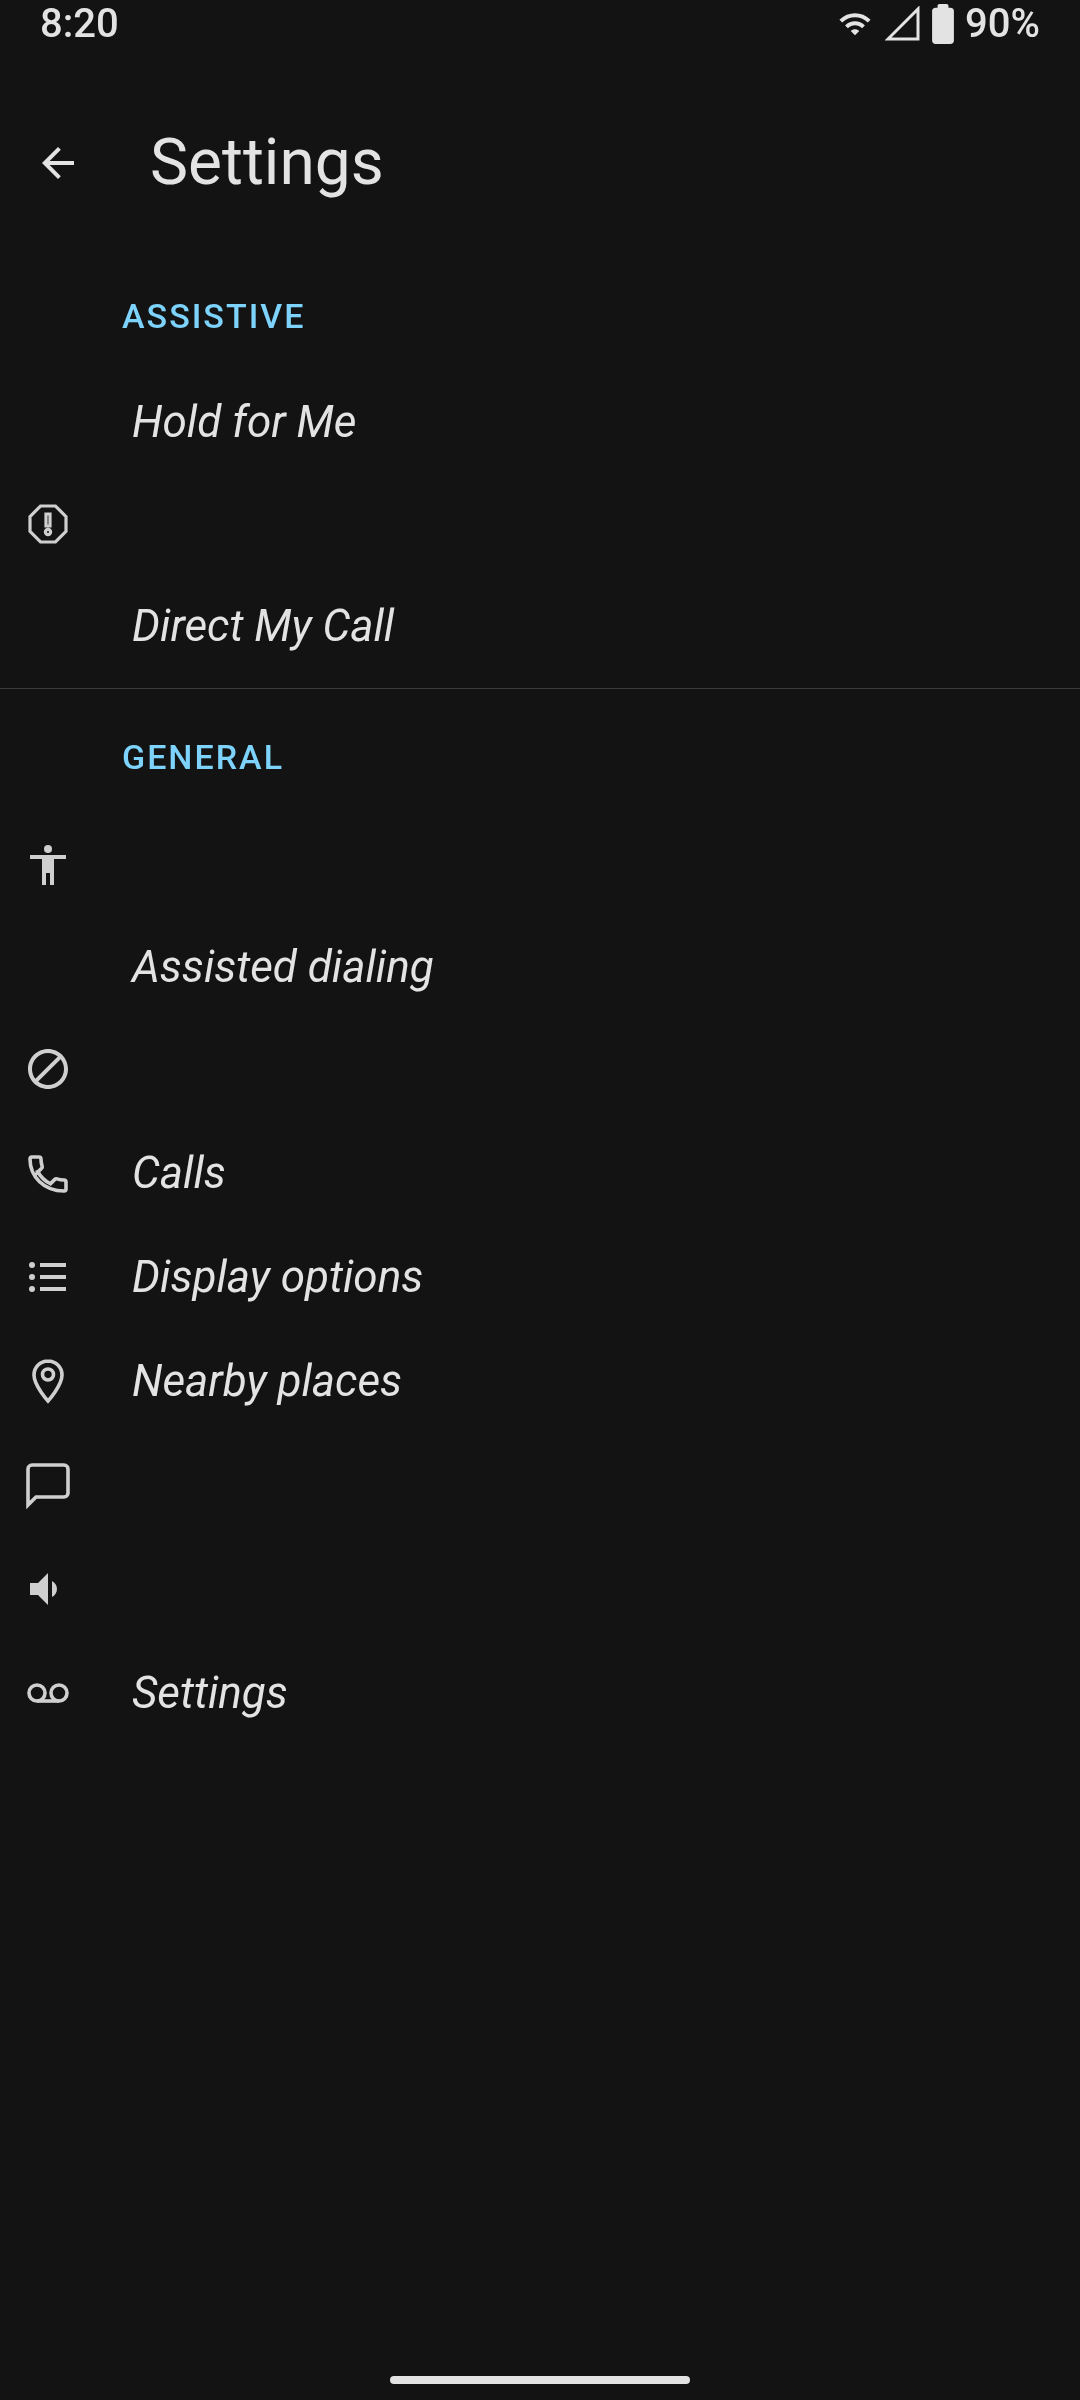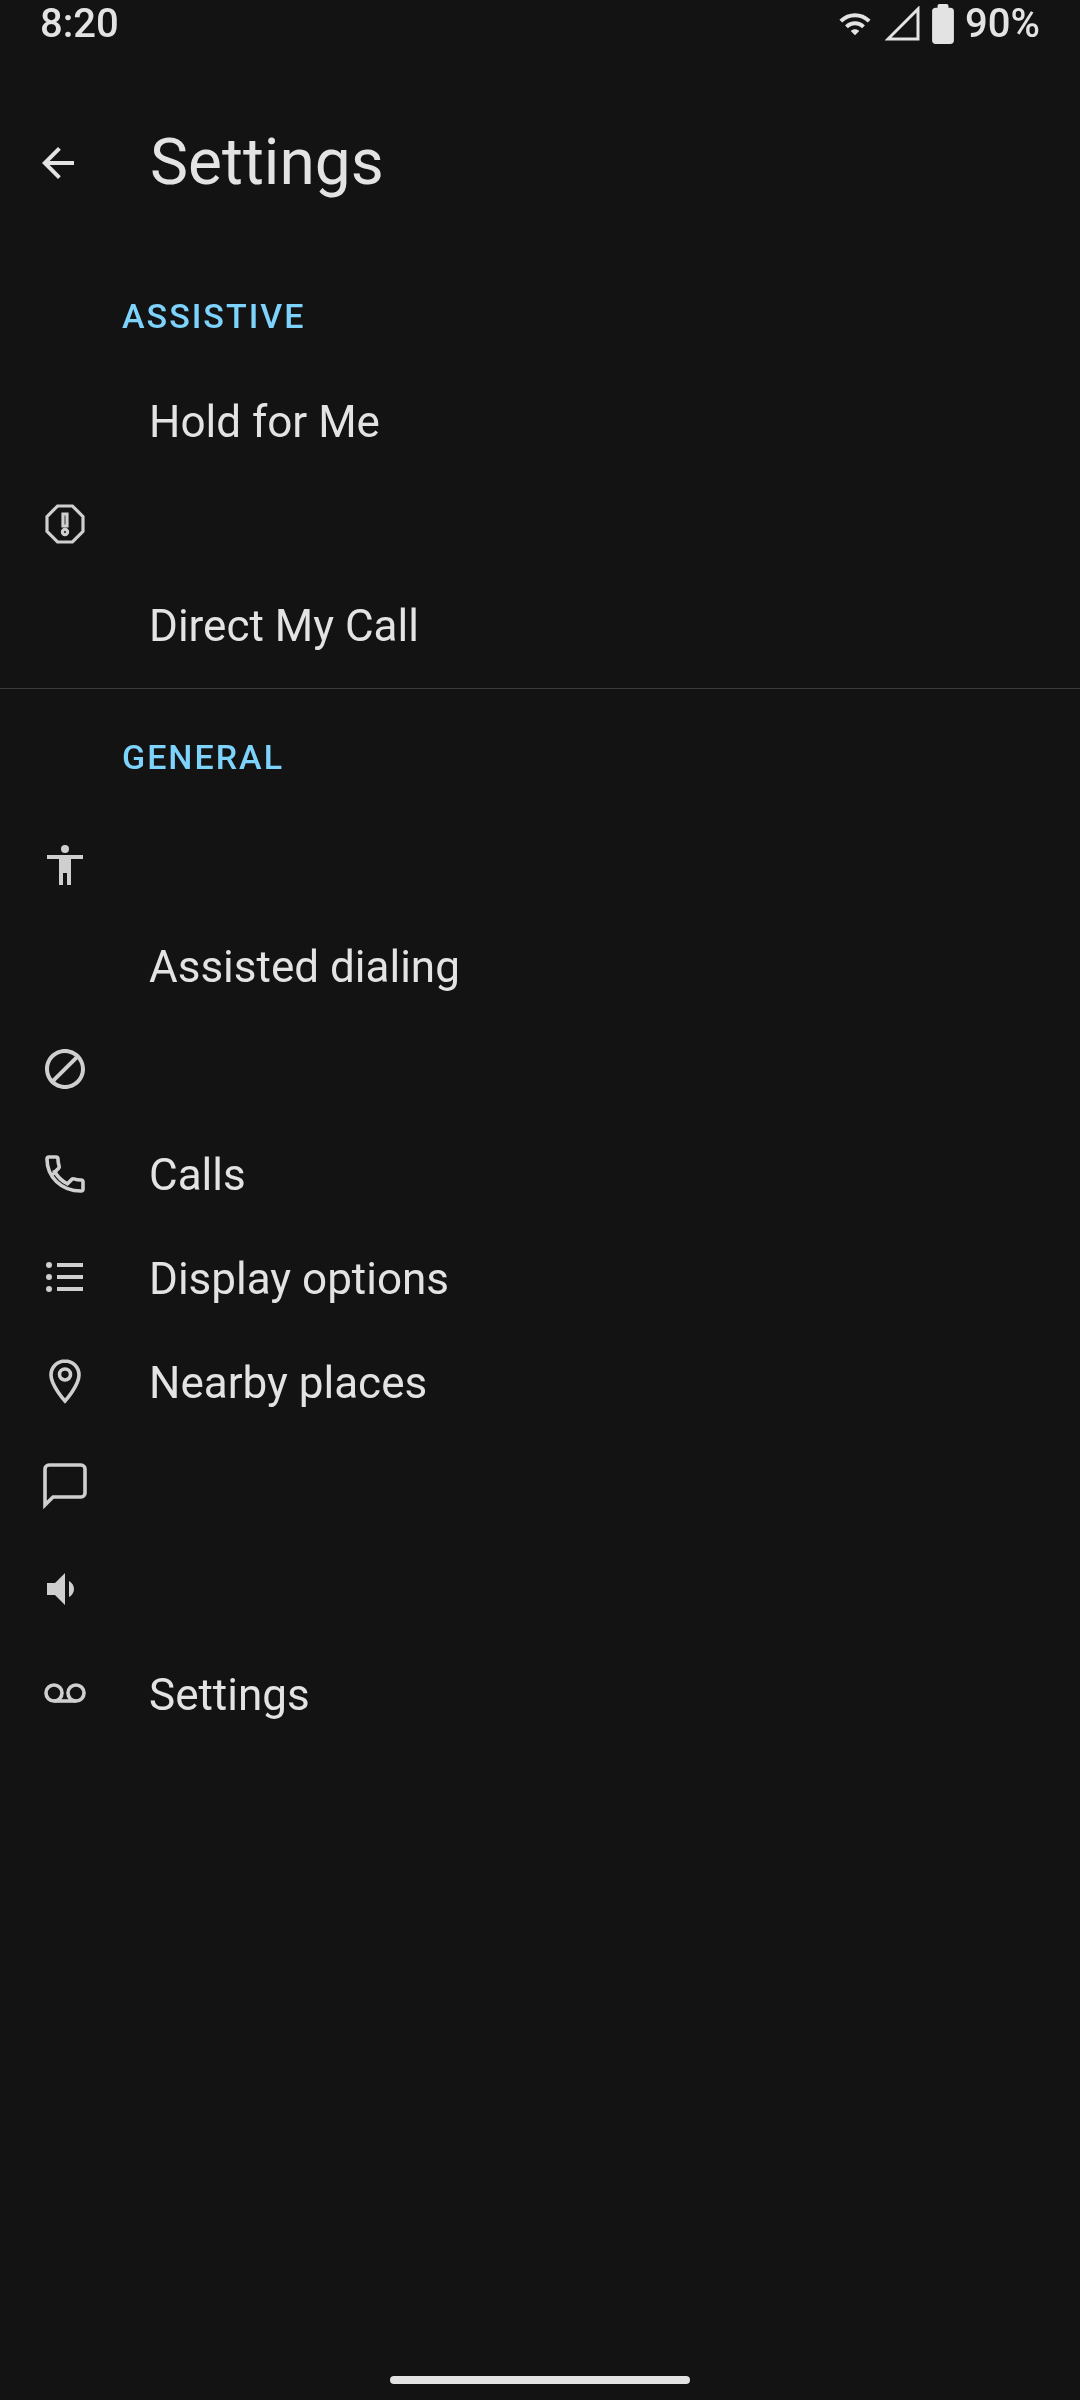--- a/index.html
+++ b/index.html
@@ -44,24 +44,25 @@
     }
     .section-header {
       color: #7dd3fc;
       font-size: 34px;
       font-weight: 500;
       letter-spacing: 2px;
       padding: 36px 0 36px 122px;
     }
     .list-item {
       display: flex;
-      align-items: flex-end;
+      align-items: center;
       min-height: 100px;
-      padding: 24px 31px;
+      padding: 24px 14px;
       gap: 56px;
+      font-style: italic;
     }
     .item-icon {
       width: 56px;
       height: 56px;
       display:flex;align-items:center;justify-content:center;
       flex-shrink: 0;
       margin-left: 6px;
     }
     .item-icon svg { fill: #cfcfcf; width: 48px; height: 48px; }
     .item-label {

